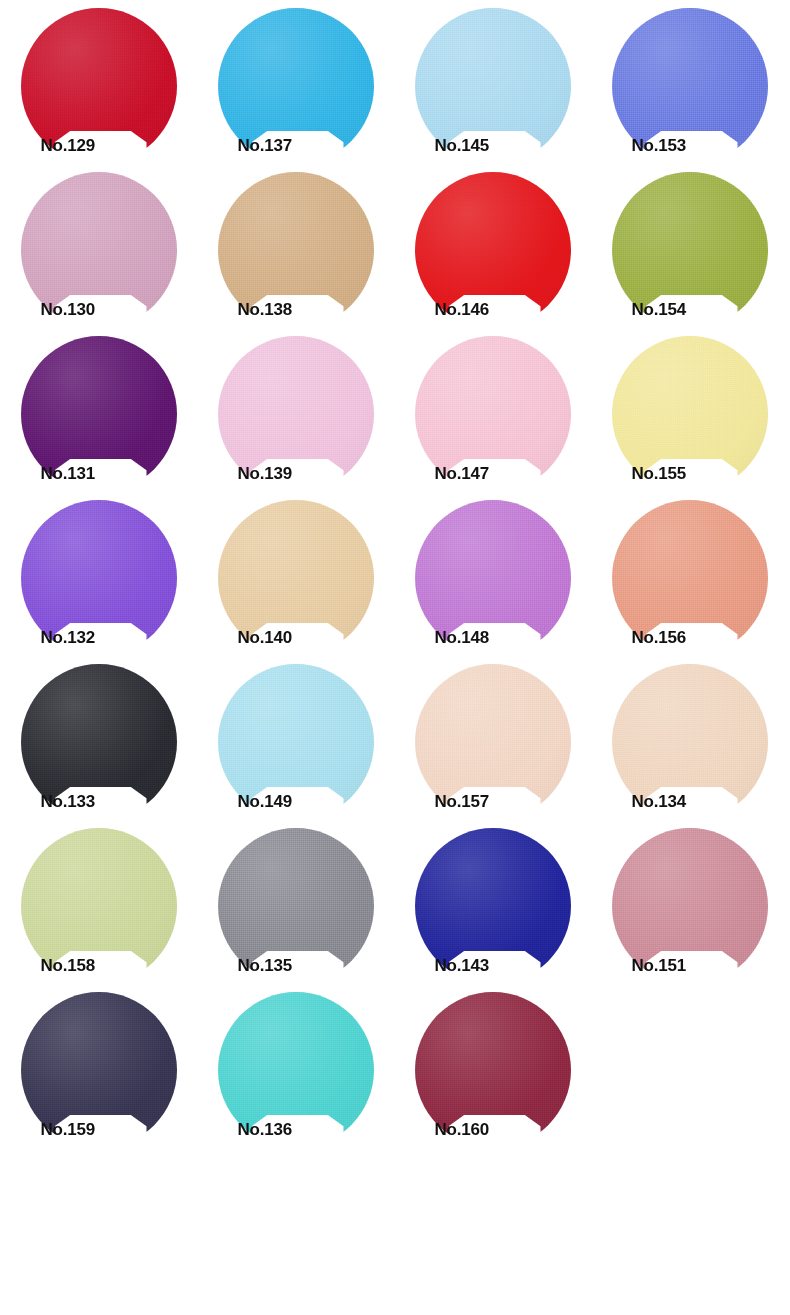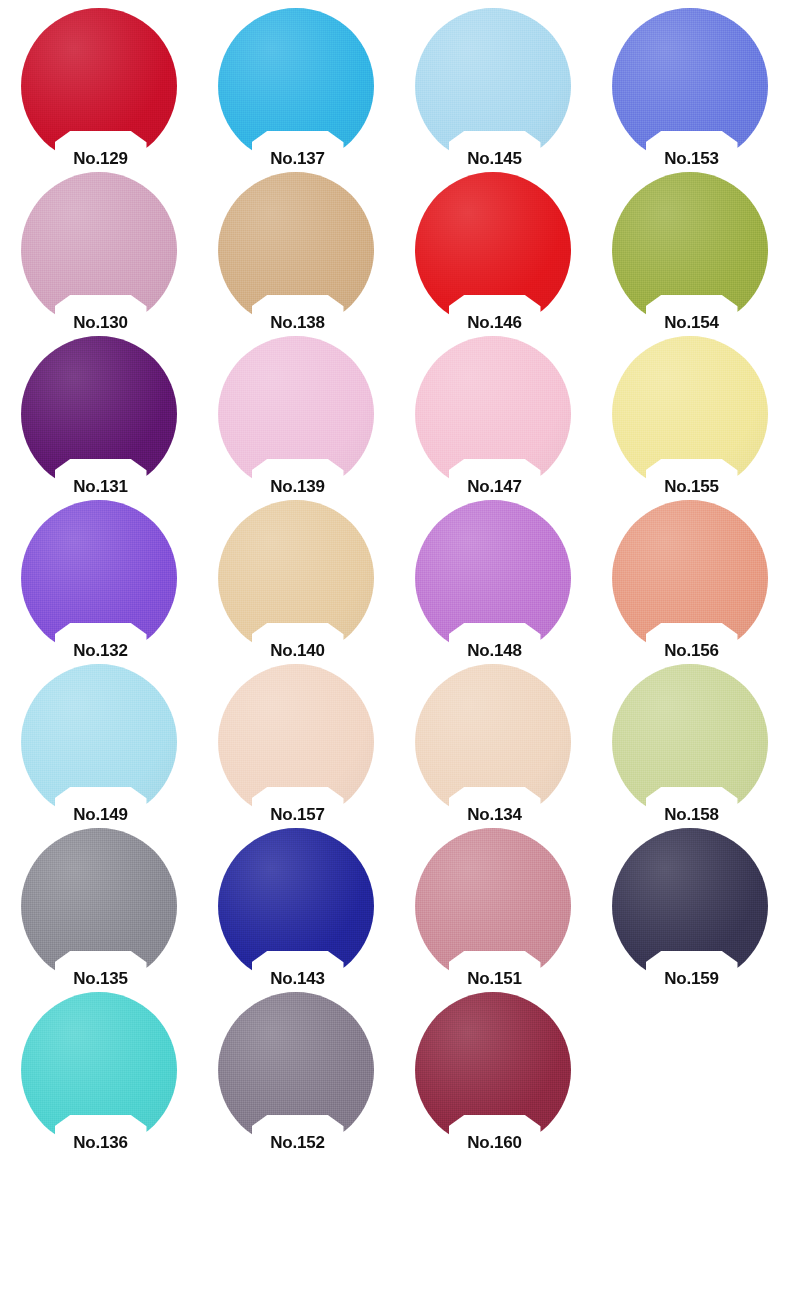--- a/index.html
+++ b/index.html
@@ -82,29 +82,27 @@
     clip-path: polygon(17% 0%, 83% 0%, 100% 34%, 100% 100%, 0% 100%, 0% 34%);
     z-index: 3;
   }
 
   .swatch-label-text {
     position: absolute;
     left: 50%;
     transform: translateX(-50%);
     top: 136px;
     width: 120px;
-    text-align: center;
     font-family: "Liberation Sans", sans-serif;
     font-size: 17px;
     font-weight: 700;
     letter-spacing: -0.2px;
     color: #111111;
     white-space: nowrap;
     z-index: 4;
-    margin-top: 13px;
   }
 </style>
 </head>
 <body>
 
 <div id="swatch-grid">
     <div class="swatch-cell">
       <div class="swatch-disc" style="background-color: rgb(200, 16, 42);"></div>
       <div class="swatch-label-tab"></div>
       <div class="swatch-label-text">No.129</div>
@@ -178,20 +176,25 @@
       <div class="swatch-disc" style="background-color: rgb(192, 121, 212);"></div>
       <div class="swatch-label-tab"></div>
       <div class="swatch-label-text">No.148</div>
     </div>
     <div class="swatch-cell">
       <div class="swatch-disc" style="background-color: rgb(232, 156, 132);"></div>
       <div class="swatch-label-tab"></div>
       <div class="swatch-label-text">No.156</div>
     </div>
     <div class="swatch-cell">
+      <div class="swatch-disc" style="background-color: rgb(43, 43, 50);"></div>
+      <div class="swatch-label-tab"></div>
+      <div class="swatch-label-text">No.133</div>
+    </div>
+    <div class="swatch-cell">
       <div class="swatch-disc" style="background-color: rgb(169, 222, 238);"></div>
       <div class="swatch-label-tab"></div>
       <div class="swatch-label-text">No.149</div>
     </div>
     <div class="swatch-cell">
       <div class="swatch-disc" style="background-color: rgb(241, 214, 196);"></div>
       <div class="swatch-label-tab"></div>
       <div class="swatch-label-text">No.157</div>
     </div>
     <div class="swatch-cell">
@@ -223,22 +226,17 @@
       <div class="swatch-disc" style="background-color: rgb(56, 53, 82);"></div>
       <div class="swatch-label-tab"></div>
       <div class="swatch-label-text">No.159</div>
     </div>
     <div class="swatch-cell">
       <div class="swatch-disc" style="background-color: rgb(79, 211, 208);"></div>
       <div class="swatch-label-tab"></div>
       <div class="swatch-label-text">No.136</div>
     </div>
     <div class="swatch-cell">
-      <div class="swatch-disc" style="background-color: rgb(132, 123, 140);"></div>
-      <div class="swatch-label-tab"></div>
-      <div class="swatch-label-text">No.152</div>
-    </div>
-    <div class="swatch-cell">
       <div class="swatch-disc" style="background-color: rgb(142, 42, 67);"></div>
       <div class="swatch-label-tab"></div>
       <div class="swatch-label-text">No.160</div>
     </div>
   </div>
 
 </body></html>

